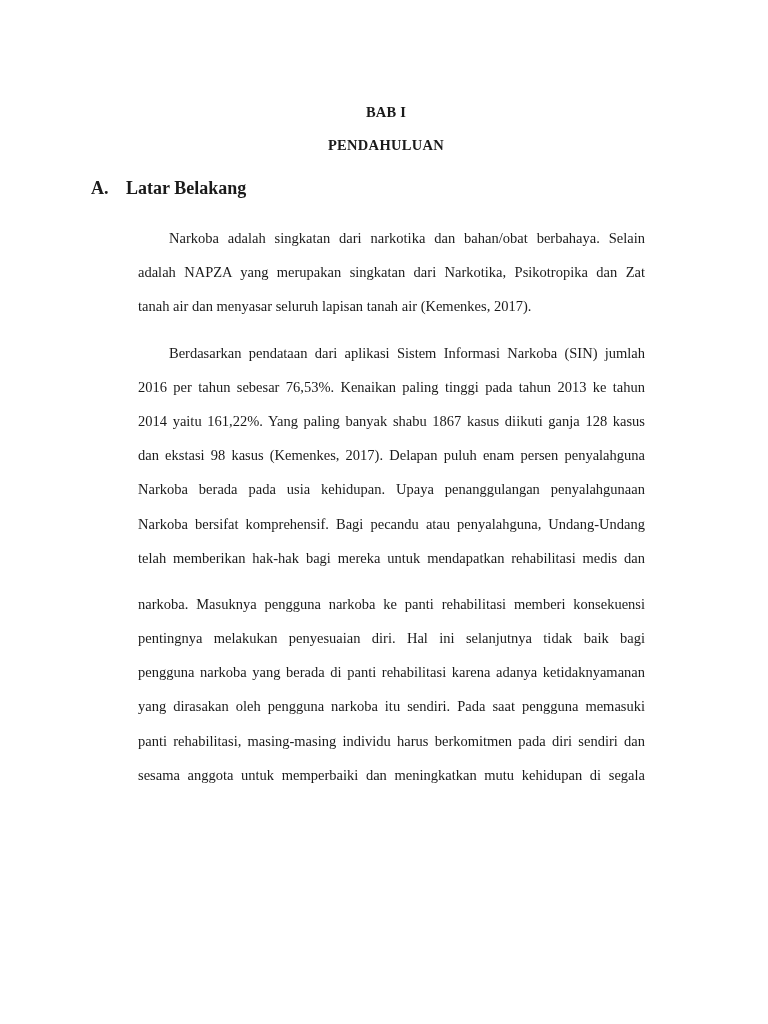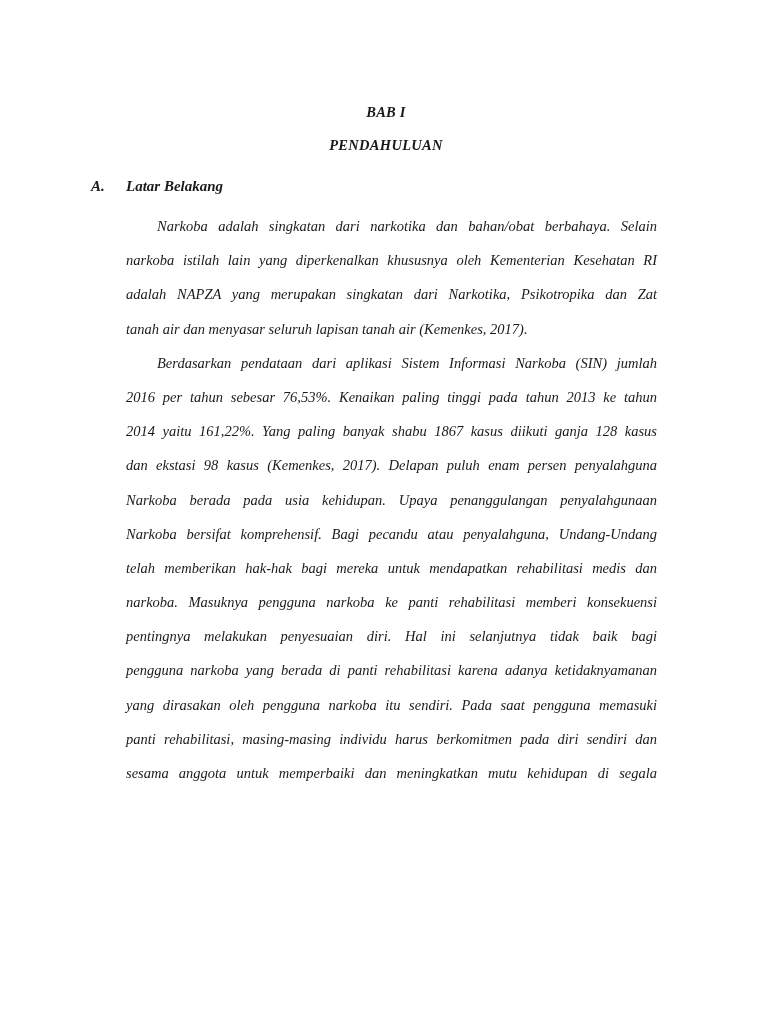--- a/index.html
+++ b/index.html
@@ -15,21 +15,20 @@
       font-family: "Liberation Serif", "DejaVu Serif", serif;
       color: #1a1a1a;
     }
     .page {
       position: absolute;
       left: 0;
       top: 0;
       width: 768px;
       height: 1024px;
       background: #ffffff;
-      font-style: italic;
     }
     .chapter-number {
       position: absolute;
       top: 104px;
       left: 0;
       width: 768px;
       text-align: center;
       font-weight: bold;
       font-size: 14.5px;
       letter-spacing: 0.2px;
@@ -44,37 +43,37 @@
       font-weight: bold;
       font-size: 14.5px;
       letter-spacing: 0.3px;
       padding-left: 2px;
     }
     .section-heading {
       position: absolute;
       top: 178px;
       left: 91px;
       font-weight: bold;
-      font-size: 15px;
+      font-size: 18px;
       white-space: nowrap;
     }
     .section-heading .letter {
       display: inline-block;
       width: 35px;
     }
     .body-text {
       position: absolute;
       left: 126px;
       top: 209px;
       width: 531px;
       font-size: 14.5px;
       line-height: 34.2px;
     }
     .para {
-      margin: 0;
+      margin: 12px;
       text-align: justify;
       text-indent: 31px;
     }
     .line {
       display: block;
       height: 34.2px;
       white-space: nowrap;
       text-align: justify;
       text-align-last: justify;
       text-indent: 0;
@@ -95,21 +94,20 @@
   <div class="chapter-title">PENDAHULUAN</div>
 
   <div class="section-heading">
     <span class="letter">A.</span><span>Latar Belakang</span>
   </div>
 
   <div class="body-text">
 
     <div class="para">
       <span class="line first">Narkoba adalah singkatan dari narkotika dan bahan/obat berbahaya. Selain</span>
-      <span class="line">narkoba istilah lain yang diperkenalkan khususnya oleh Kementerian Kesehatan RI</span>
       <span class="line">adalah NAPZA yang merupakan singkatan dari Narkotika, Psikotropika dan Zat</span>
       <span class="line last">tanah air dan menyasar seluruh lapisan tanah air (Kemenkes, 2017).</span>
     </div>
 
     <div class="para">
       <span class="line first">Berdasarkan pendataan dari aplikasi Sistem Informasi Narkoba (SIN) jumlah</span>
       <span class="line">2016 per tahun sebesar 76,53%. Kenaikan paling tinggi pada tahun 2013 ke tahun</span>
       <span class="line">2014 yaitu 161,22%. Yang paling banyak shabu 1867 kasus diikuti ganja 128 kasus</span>
       <span class="line">dan ekstasi 98 kasus (Kemenkes, 2017). Delapan puluh enam persen penyalahguna</span>
       <span class="line">Narkoba berada pada usia kehidupan. Upaya penanggulangan penyalahgunaan</span>

